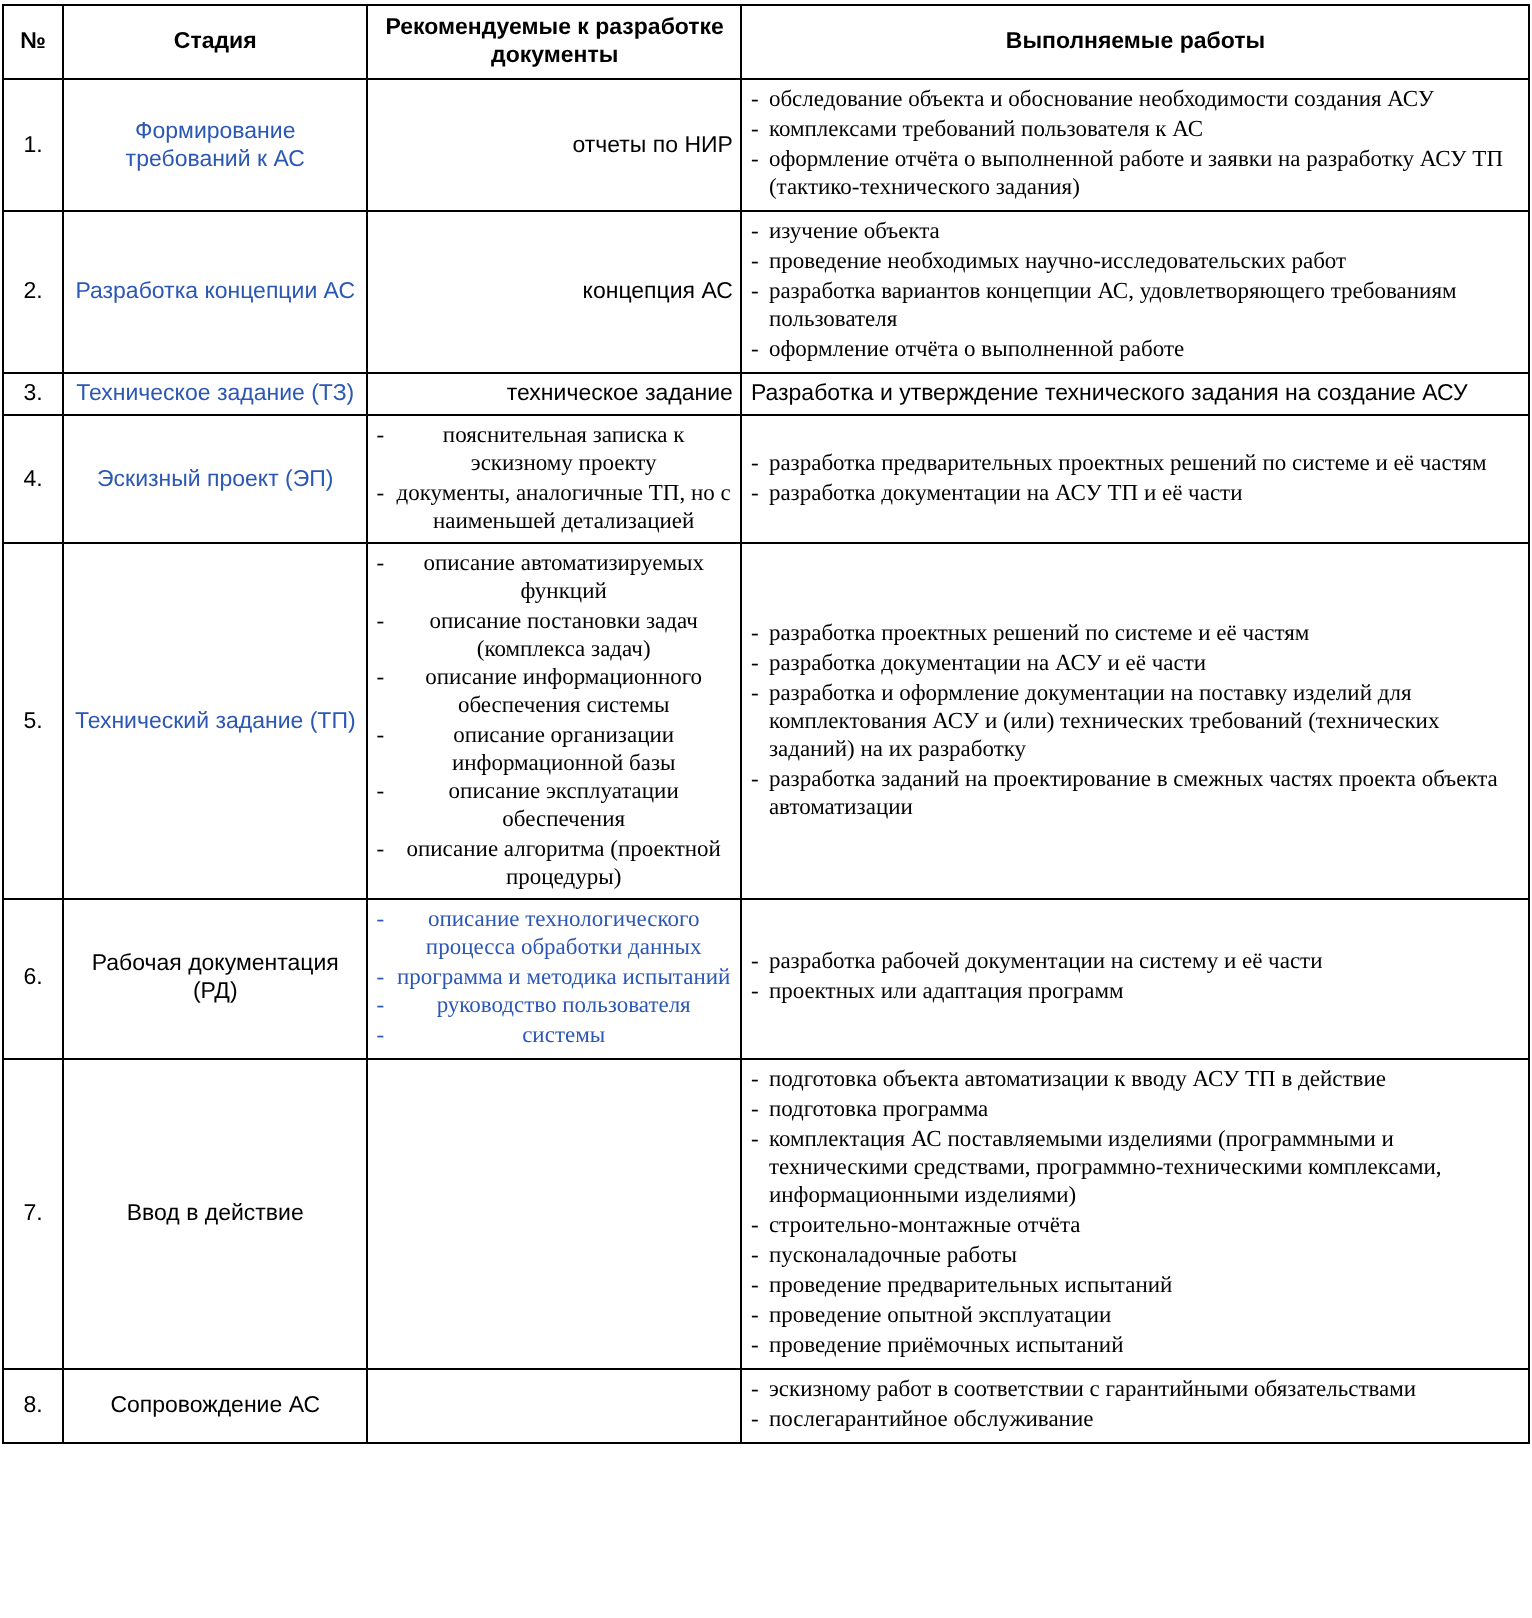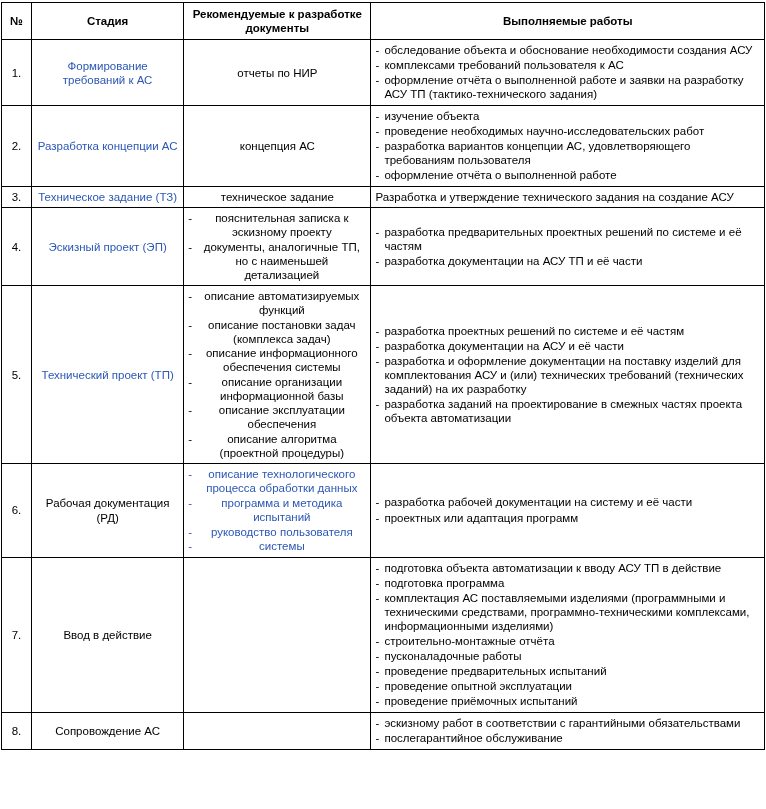--- a/index.html
+++ b/index.html
@@ -57,34 +57,35 @@
   .link {
     color: #2b57b5;
   }
   .link-blue {
     color: #2b57b5;
   }
   ul.dash {
     list-style: none;
     margin: 0;
     padding: 0;
+    font-family: Liberation Serif, serif;
   }
   ul.dash > li {
     position: relative;
     padding-left: 9px;
     margin: 0 0 0.5px 0;
   }
   ul.dash > li::before {
     content: "-";
     position: absolute;
     left: 0;
     top: 0;
   }
   .docs-block {
-    text-align: center;
+    text-align: right;
   }
   .works-cell ul.dash > li {
     margin-bottom: 1px;
   }
 </style>
 </head>
 <body>
 
 <table class="doc-table">
   <colgroup>
@@ -166,21 +167,21 @@
         <ul class="dash">
           <li>разработка предварительных проектных решений по системе и её частям</li>
           <li>разработка документации на АСУ ТП и её части</li>
         </ul>
       </td>
     </tr>
 
     <tr>
       <td class="num">5.</td>
       <td class="stage">
-        <span class="link">Технический проект (ТП)</span>
+        <span class="link">Технический задание (ТП)</span>
       </td>
       <td class="docs">
         <ul class="dash">
           <li>описание автоматизируемых функций</li>
           <li>описание постановки задач (комплекса задач)</li>
           <li>описание информационного обеспечения системы</li>
           <li>описание организации информационной базы</li>
           <li>описание эксплуатации обеспечения</li>
           <li>описание алгоритма (проектной процедуры)</li>
         </ul>

